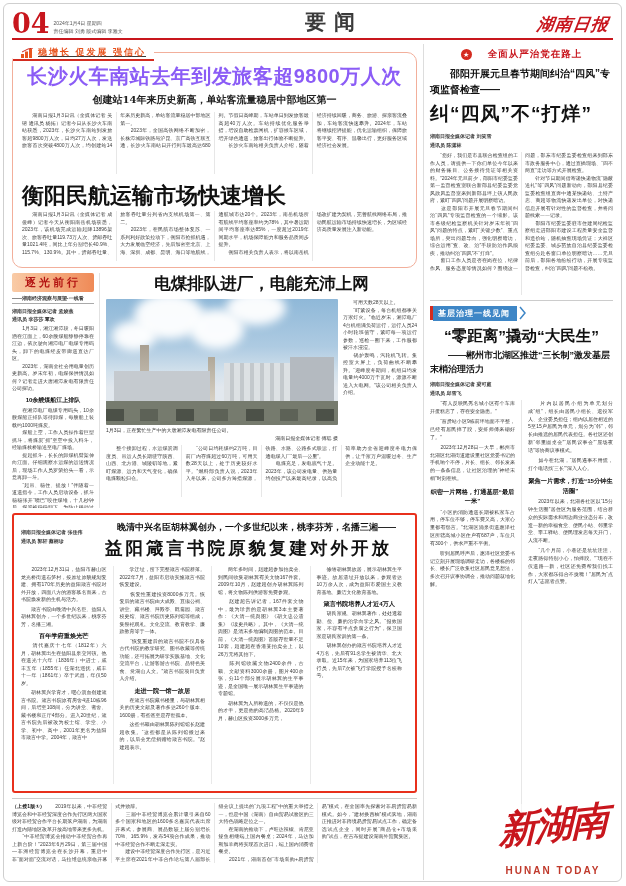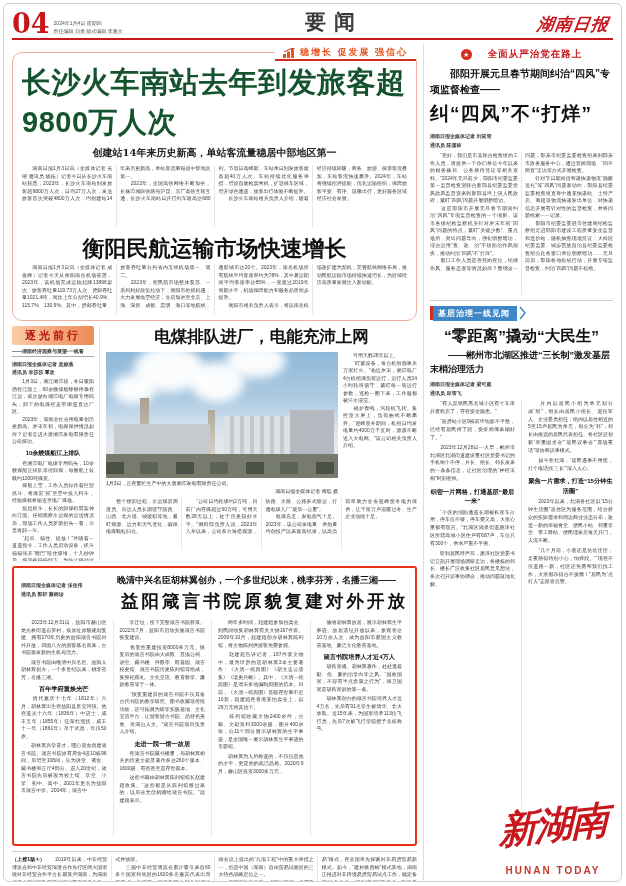--- a/index.html
+++ b/index.html
@@ -22,29 +22,29 @@
   .content { display:flex; margin-top:4px; height:836px; }
   .main { width:412px; padding-right:6px; border-right:1px solid #ddd; }
   .rcol { flex:1; padding-left:6px; position:relative; }
 
   .body-sm { font-size:5px; line-height:1.5; text-align:justify; color:#3c3c3c; white-space:pre-line; overflow:hidden; }
   .cols4 { column-count:4; column-gap:8px; column-rule:1px solid #e7e7e7; }
   .cols2 { column-count:2; column-gap:7px; column-rule:1px solid #e7e7e7; }
 
   
   .top-box { position:relative; border:1.5px solid #f2af9b; border-radius:10px; padding:10px 9px 6px; margin-top:8px; }
-  .badge-row { position:absolute; top:-7px; left:0; right:0; display:flex; justify-content:flex-end; align-items:center; }
+  .badge-row { position:absolute; top:-7px; left:0; right:0; display:flex; justify-content:flex-start; align-items:center;text-decoration:underline; }
   .badge-inner { background:#fff; padding:0 8px; display:flex; align-items:center; gap:4px;
     border-bottom:2px solid #d42b1f; }
   .badge-a-label { color:#e8541e; font-weight:bold; font-size:9px; letter-spacing:2px; }
-  .a-title { font-size:29px; font-weight:900; letter-spacing:0.5px; color:#14532d; }
+  .a-title { font-size:20px; font-weight:900; text-align:center; letter-spacing:0.5px; color:#8b5cf6; }
   .a-sub { text-align:center; font-size:10px; font-weight:bold; color:#222; margin:3px 0 5px;
     font-family:"DejaVu Serif","Liberation Serif",serif; }
   .a-body { height:62px; }
-  .b-title { font-size:22px; font-weight:900; text-align:center; color:#111; margin-top:7px; }
+  .b-title { font-size:22px; font-weight:900; text-align:left; color:#111; margin-top:7px; }
   .b-sub { text-align:center; font-size:9.5px; font-weight:bold; color:#222; margin:3px 0 5px;
     font-family:"DejaVu Serif","Liberation Serif",serif; }
   .b-body { height:50px; }
 
   
   .mid-row { display:flex; margin-top:5px; height:235px; overflow:hidden; }
   .zg { width:88px; padding-right:5px; border-right:1px solid #e2e2e2; overflow:hidden; }
   .zg-banner { background:linear-gradient(90deg,#f9cba6,#ef8a57); color:#b31412; font-weight:900;
     font-size:11px; text-align:center; letter-spacing:3px; padding:2px 0; border-radius:2px; }
   .zg-sub { font-size:5px; font-weight:bold; color:#333; padding:3px 0 2px; border-bottom:1px solid #aaa; }
@@ -73,21 +73,21 @@
   .dm-caption { width:232px; margin-top:2px; font-size:5px; line-height:1.5; color:#333; }
   .dm-cap2 { text-align:right; }
   .dm-body { margin-top:3px; height:52px; }
 
   
   .red-box { margin-top:5px; border:2.5px solid #e8301c; border-radius:3px; padding:5px 7px 4px; height:280px; overflow:hidden; }
   .rb-head { display:flex; }
   .rb-byline { width:84px; font-size:5px; font-weight:bold; line-height:1.7; padding-top:8px; }
   .rb-center { flex:1; }
   .rb-intro { text-align:center; font-size:9px; font-weight:bold; color:#111; margin:1px 0 2px; }
-  .rb-title { text-align:right; font-size:17.5px; font-weight:900; color:#111; letter-spacing:3px;
+  .rb-title { text-align:left; font-size:17.5px; font-weight:900; color:#111; letter-spacing:3px;
     font-family:"DejaVu Serif","Liberation Serif",serif; }
   .rb-cols { display:flex; margin-top:6px; height:218px; overflow:hidden; }
   .rb-col { flex:1; font-size:5px; line-height:1.5; text-align:justify; padding:0 6px; }
   .rb-col:first-child { padding-left:0; }
   .rb-col + .rb-col { border-left:1px solid #e9e9e9; }
   .rb-col p { margin-bottom:2px; }
   .rb-h { font-size:6.2px; font-weight:900; text-align:center; color:#111; margin:3px 0 2px; }
 
   
   .cont { margin-top:5px; border-top:1px solid #ccc; padding-top:4px; }

